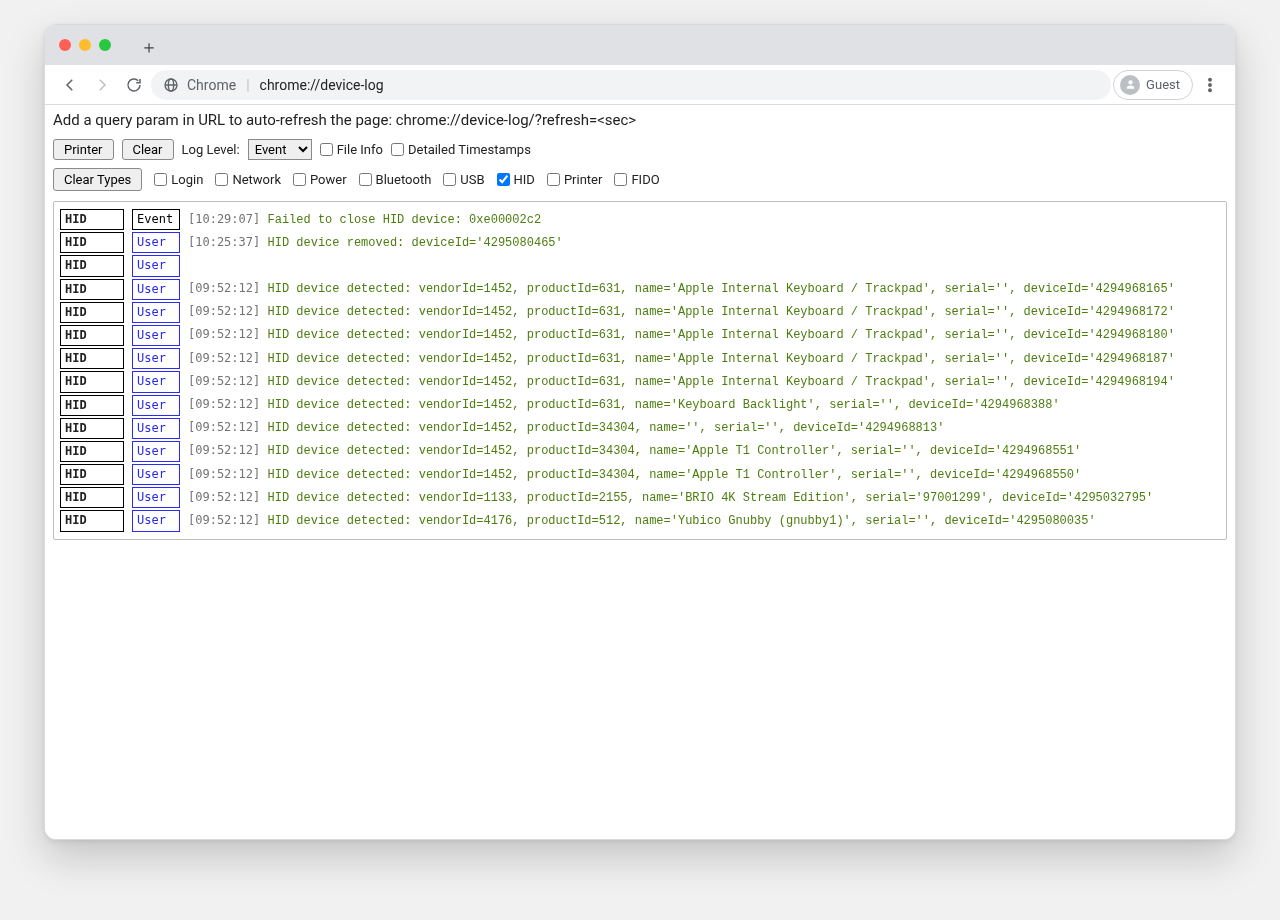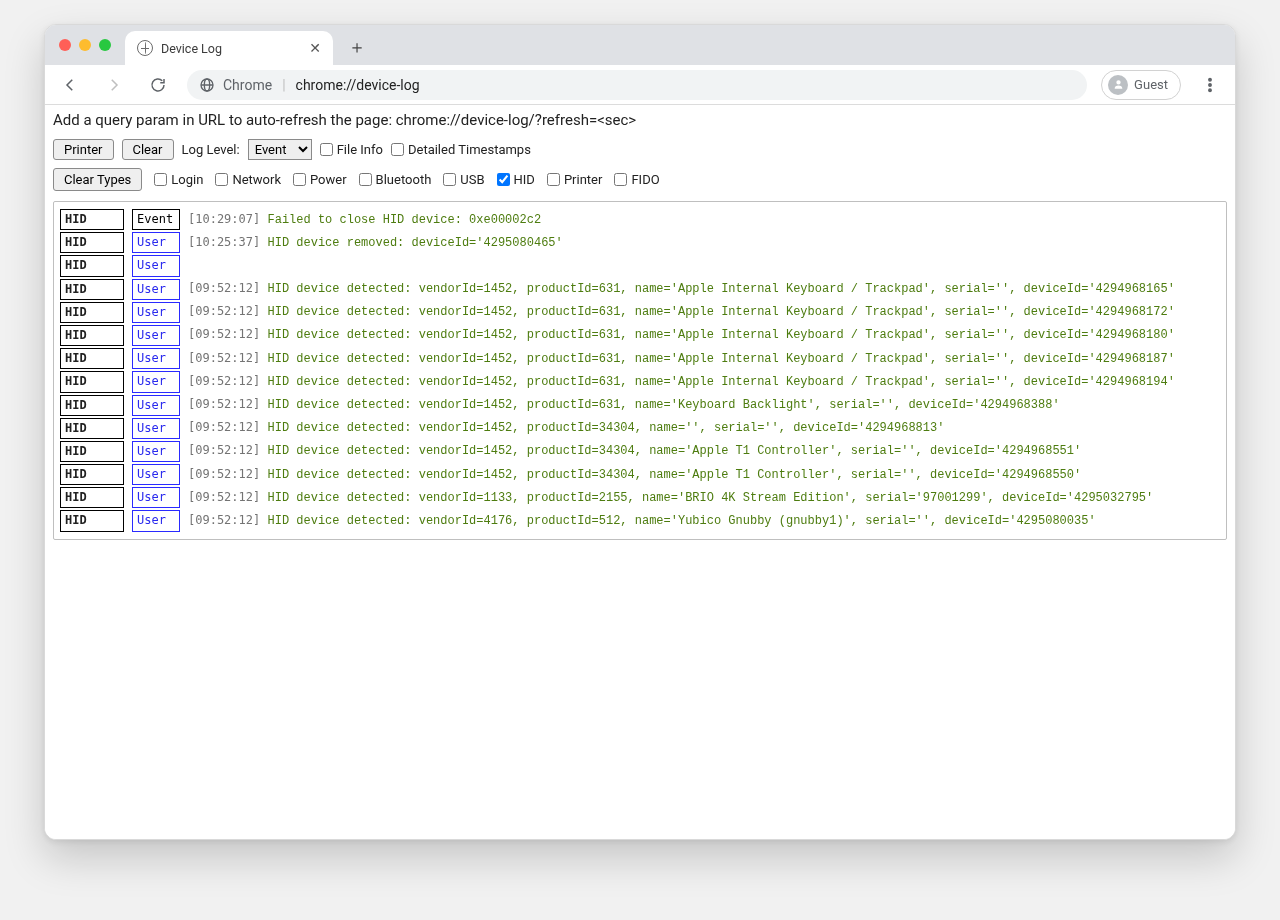--- a/index.html
+++ b/index.html
@@ -79,21 +79,21 @@
     color:#444; font-size: 18px; border-radius: 50%;
     cursor: pointer;
   }
   
   .toolbar {
     height: 40px;
     background: #fff;
     border-bottom: 1px solid #dcdcdc;
     display: flex; align-items: center;
     padding: 4px 10px;
-    gap: 14px;
+    gap: 2px;
   }
   .icon-btn {
     width: 30px; height: 30px; display:flex; align-items:center; justify-content:center;
     color:#5f6368; border-radius: 50%; cursor:pointer; flex:none;
   }
   .icon-btn svg { width: 18px; height: 18px; stroke: currentColor; fill: none; stroke-width: 2; }
   .icon-btn.disabled { color: #bfbfbf; }
   .omnibox {
     flex: 1;
     height: 30px;
@@ -202,25 +202,20 @@
 <body>
 
 <div class="stage">
   <div class="window">
 
     <div class="tabstrip">
       <div class="traffic">
         <div class="dot red"></div>
         <div class="dot yellow"></div>
         <div class="dot green"></div>
-      </div>
-      <div class="tab">
-        <span class="favicon"></span>
-        <span class="title">Device Log</span>
-        <span class="close">✕</span>
       </div>
       <div class="newtab">＋</div>
     </div>
 
     <div class="toolbar">
       <div class="icon-btn">
         <svg viewBox="0 0 24 24">
             <path d="M15 5l-7 7 7 7"></path>
           </svg>
       </div>

